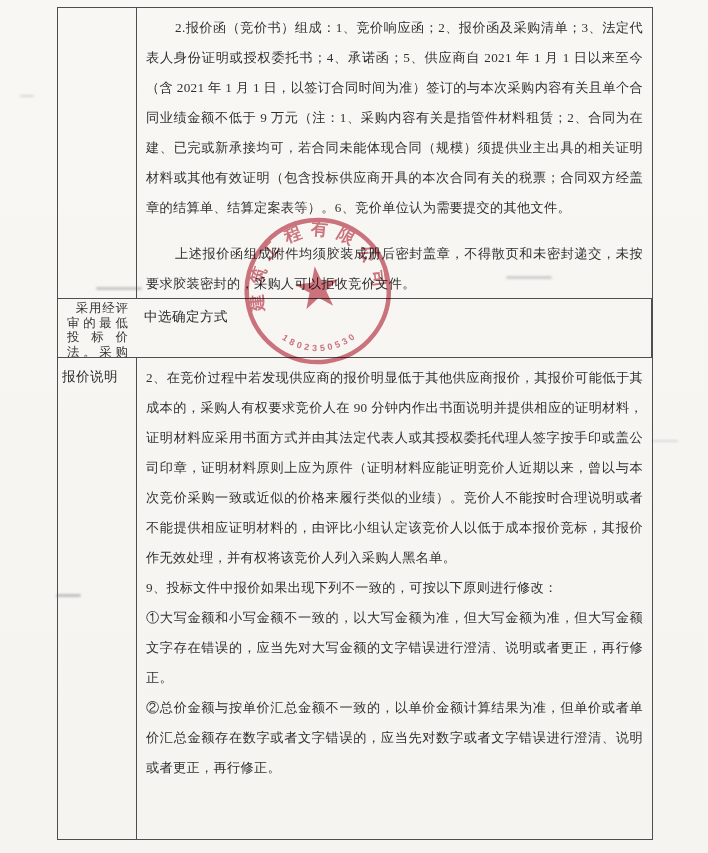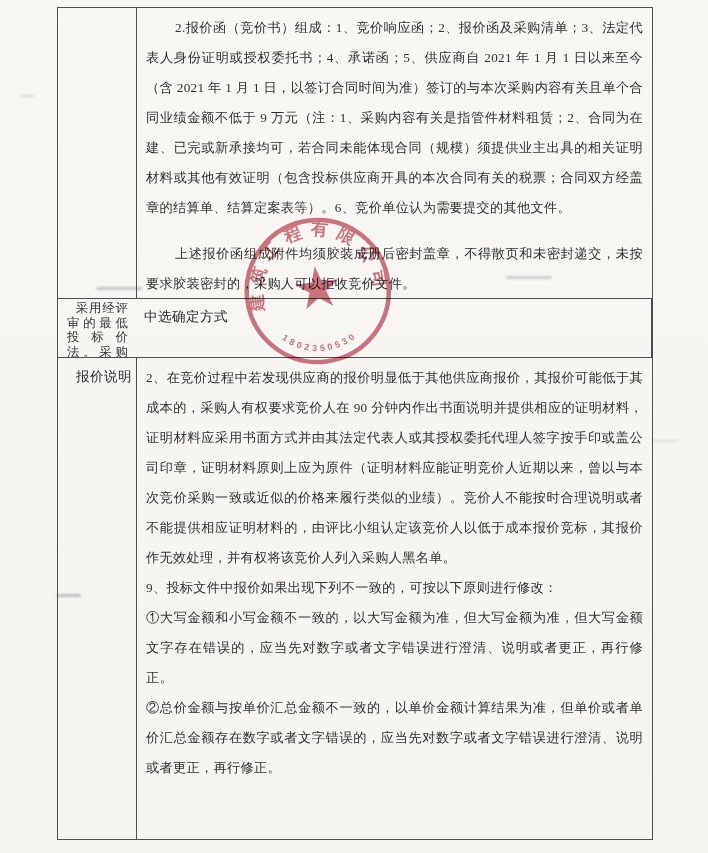--- a/index.html
+++ b/index.html
@@ -31,21 +31,21 @@
   .h-r1{height:290px;}
   .h-r2{height:59px;}
   .h-r3{height:482px;}
   .content-cell p{margin:0;}
   .txt-lg{font-size:13.2px;line-height:30px;letter-spacing:.3px;color:#303030;}
   .txt-lg p.indent{text-indent:2.2em;}
   .txt-lg p + p{margin-top:16px;}
   .r3 p + p{margin-top:0;}
   .txt-sm{font-size:12.4px;line-height:14.6px;letter-spacing:.2px;padding-top:2px;color:#333;}
   .txt-sm p{text-indent:.7em;}
-  .label-center{text-align:right;padding-left:4px;padding-top:6px;}
+  .label-center{text-align:left;padding-left:4px;padding-top:6px;}
   
   .stamp{
     position:absolute;left:238px;top:215px;width:160px;height:156px;
     opacity:.78;mix-blend-mode:multiply;transform:rotate(-7deg);
     pointer-events:none;
   }
   .stamp text{font-family:"Liberation Sans","DejaVu Sans",sans-serif;font-weight:bold;}
   .seal-arc{font-size:17px;letter-spacing:8px;}
   .seal-num{font-size:9px;letter-spacing:3.2px;}
   
@@ -81,21 +81,21 @@
 
   <div class="cell content-cell txt-sm row-top h-r2">
     <p>采用经评审的最低投标价法。采购人对竞价人的不含税报价进行评比，确定前三名中选候选人并进行公示，在公示结束后由采购人自主确定最终中选人，达到优质采购的目的。评审时，若供应商 U 盘中的竞价文件电子版与纸质竞价文件不一致时，按照供应商提交的纸质竞价文件进行评比。</p>
   </div>
   <div class="cell label-cell row-top h-r2">中选确定方式</div>
 
   <div class="cell label-cell label-center row-top h-r3">报价说明</div>
   <div class="cell content-cell txt-lg r3 row-top h-r3">
     <p>2、在竞价过程中若发现供应商的报价明显低于其他供应商报价，其报价可能低于其成本的，采购人有权要求竞价人在 90 分钟内作出书面说明并提供相应的证明材料，证明材料应采用书面方式并由其法定代表人或其授权委托代理人签字按手印或盖公司印章，证明材料原则上应为原件（证明材料应能证明竞价人近期以来，曾以与本次竞价采购一致或近似的价格来履行类似的业绩）。竞价人不能按时合理说明或者不能提供相应证明材料的，由评比小组认定该竞价人以低于成本报价竞标，其报价作无效处理，并有权将该竞价人列入采购人黑名单。</p>
     <p>9、投标文件中报价如果出现下列不一致的，可按以下原则进行修改：</p>
-    <p>①大写金额和小写金额不一致的，以大写金额为准，但大写金额为准，但大写金额文字存在错误的，应当先对数字或者文字错误进行澄清、说明或者更正，再行修正。</p>
+    <p>①大写金额和小写金额不一致的，以大写金额为准，但大写金额为准，但大写金额文字存在错误的，应当先对大写金额的文字错误进行澄清、说明或者更正，再行修正。</p>
     <p>②总价金额与按单价汇总金额不一致的，以单价金额计算结果为准，但单价或者单价汇总金额存在数字或者文字错误的，应当先对数字或者文字错误进行澄清、说明或者更正，再行修正。</p>
   </div>
 
 </div>
 
 <svg class="stamp" viewBox="0 0 160 156">
   <circle cx="80" cy="76" r="71" fill="none" stroke-width="4.5" stroke="#c4505e"></circle>
   <path id="sealArcTop" d="M 25.9 90.5 A 56 56 0 1 1 134.1 90.5" fill="none"></path>
   <path id="sealArcBottom" d="M 25.6 101.4 A 60 60 0 0 0 134.4 101.4" fill="none"></path>
   <text class="seal-arc" fill="#c4505e">

